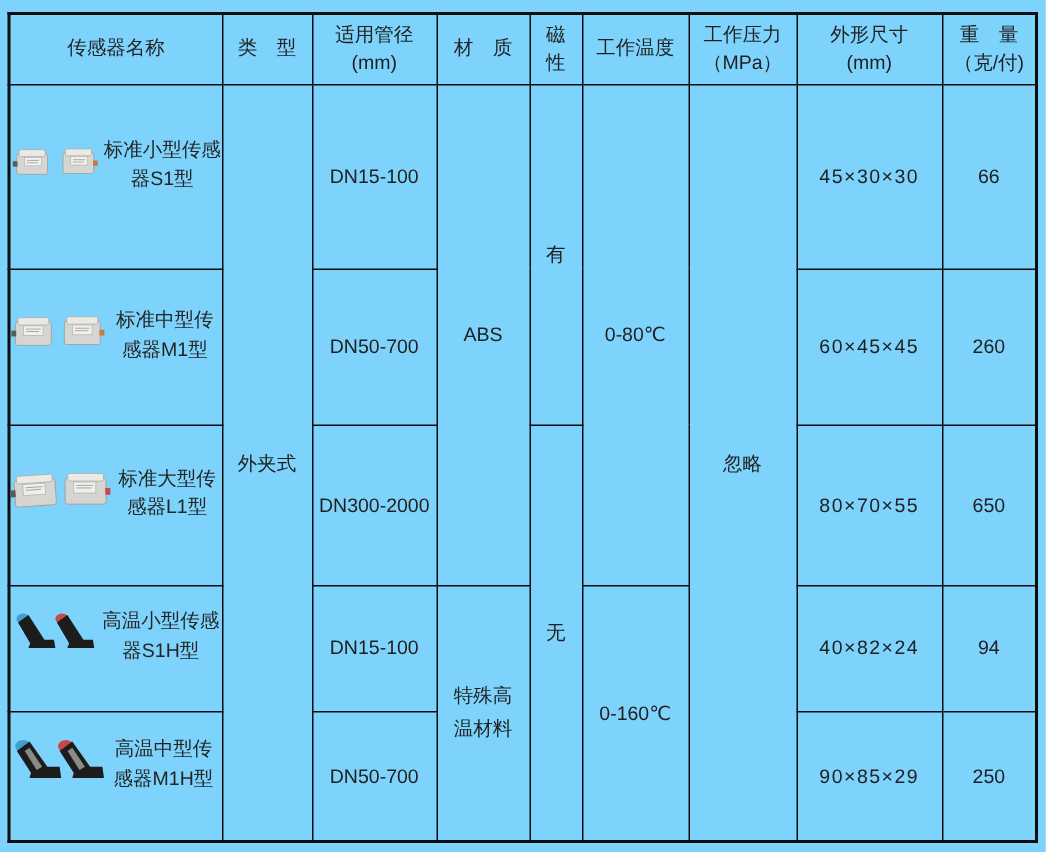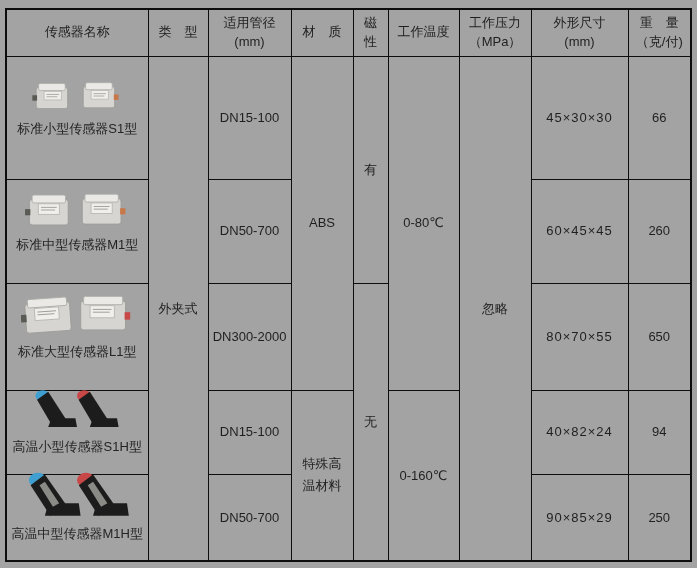--- a/index.html
+++ b/index.html
@@ -3,21 +3,21 @@
 <meta charset="utf-8">
 <style>
   html,body{margin:0;padding:0;}
   body{
     font-family:"Liberation Sans","DejaVu Sans",sans-serif;
     background:#ffffff;
   }
   .page{
     position:relative;
     width:697px;height:568px;
-    background:#a3a3a3;
+    background:#7dd3fc;
     overflow:hidden;
   }
   table.spec{
     position:absolute;left:5px;top:8px;
     width:685px;
     border-collapse:collapse;
     table-layout:fixed;
     border:2px solid #0d0d0d;
   }
   table.spec td,table.spec th{
@@ -25,21 +25,21 @@
     text-align:center;
     vertical-align:middle;
     padding:0;
     color:#1f1f1f;
     font-size:13px;
     font-weight:normal;
     line-height:1.5;
   }
   .h2line div{line-height:1.45;}
   .name-cell .stack{
-    display:flex;flex-direction:column;align-items:center;justify-content:center;
+    display:flex;flex-direction:row;align-items:center;justify-content:center;
     transform:translateY(-10px);
   }
   .name-cell .sensor-label{margin-top:3px;font-size:13px;color:#242424;}
   .dim{letter-spacing:1px;}
   .wrap-narrow{display:inline-block;width:48px;line-height:1.7;}
   svg{display:block;}
 </style>
 </head>
 <body>
 

